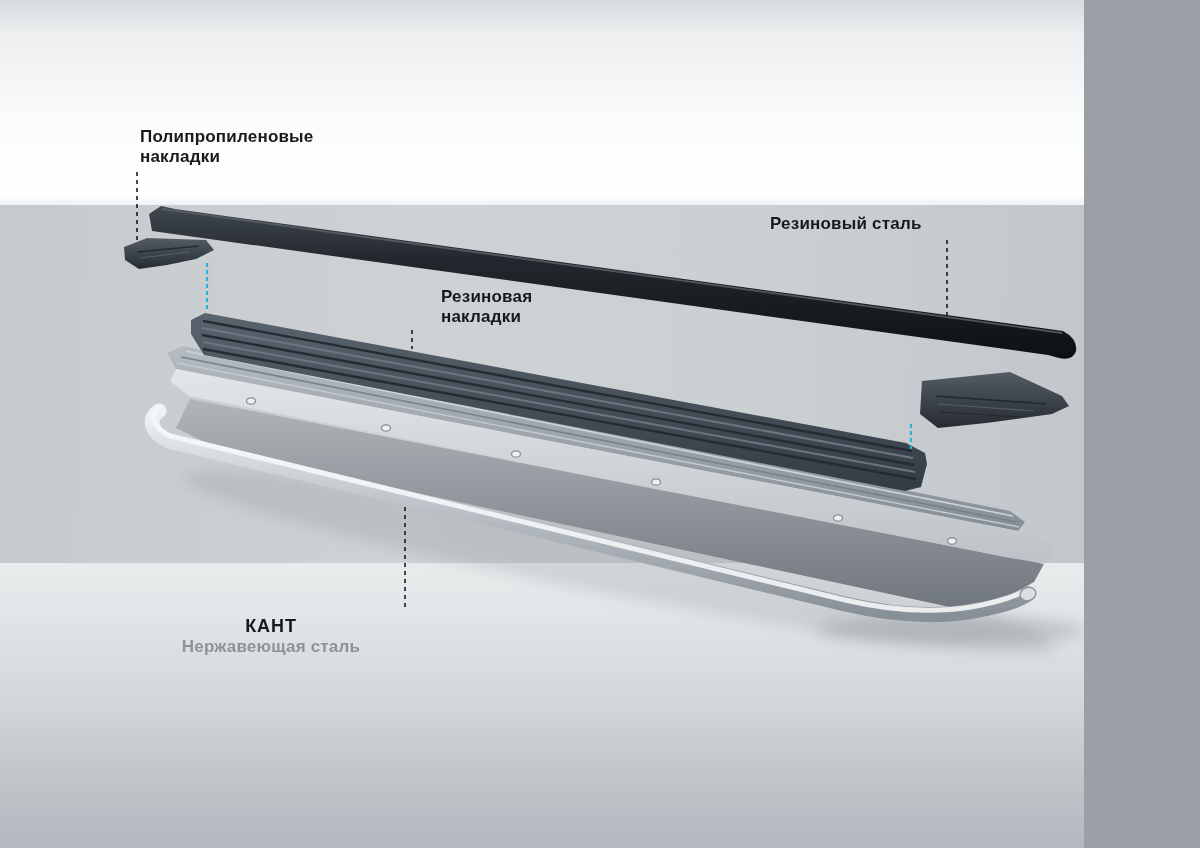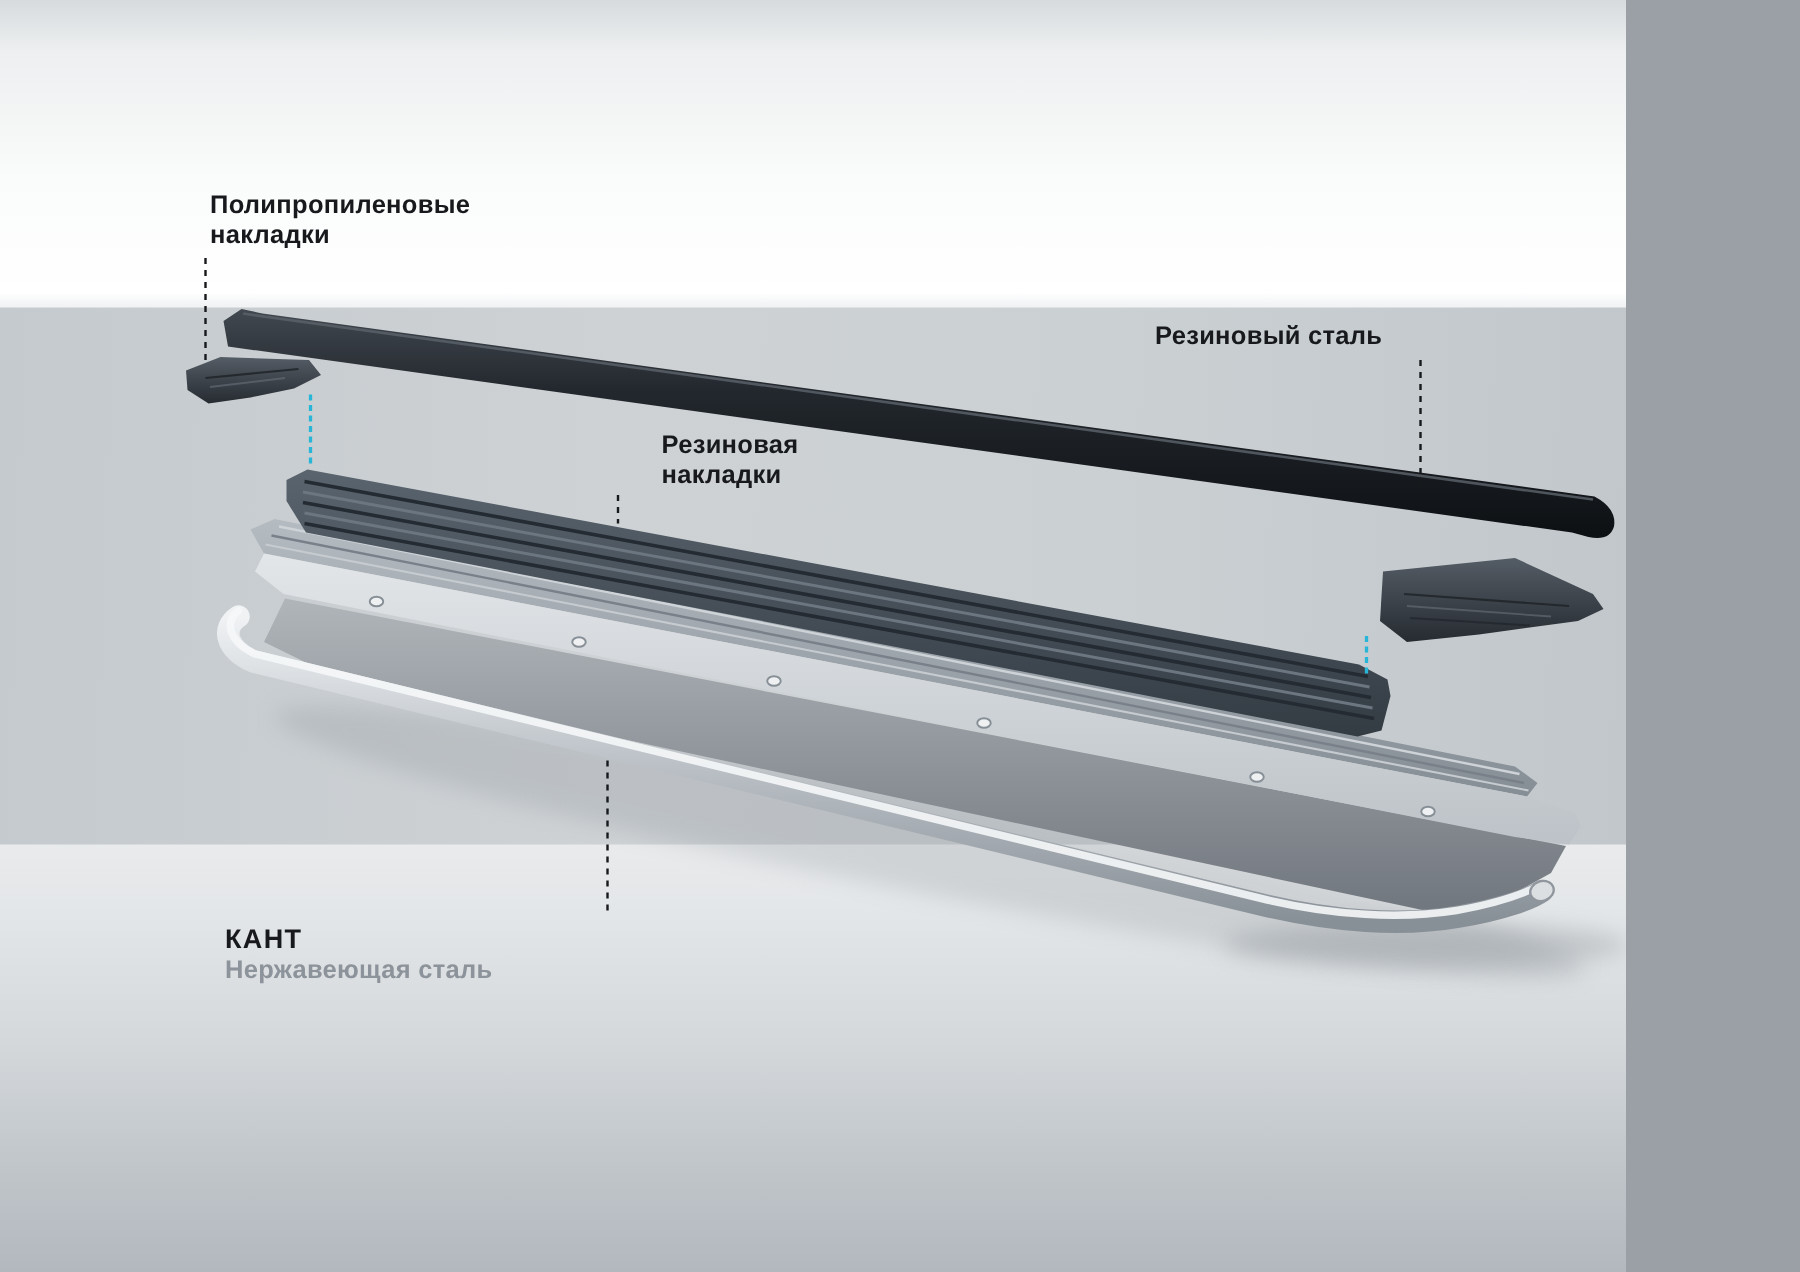--- a/index.html
+++ b/index.html
@@ -142,18 +142,18 @@
   <div class="label" style="left:770px;top:214px;">
     <div>Резиновый сталь</div>
   </div>
 
   <div class="label" style="left:405px;top:287px;margin-left:36px;">
     <div>Резиновая</div>
     <div>накладки</div>
   </div>
 
 
-  <div class="label" style="left:150px;top:616px;width:242px;text-align:left;">
+  <div class="label" style="left:150px;top:616px;width:242px;text-align:center;">
     <div class="kant-title">КАНТ</div>
     <div class="kant-sub">Нержавеющая сталь</div>
   </div>
 
 </div>
 
 </body></html>

